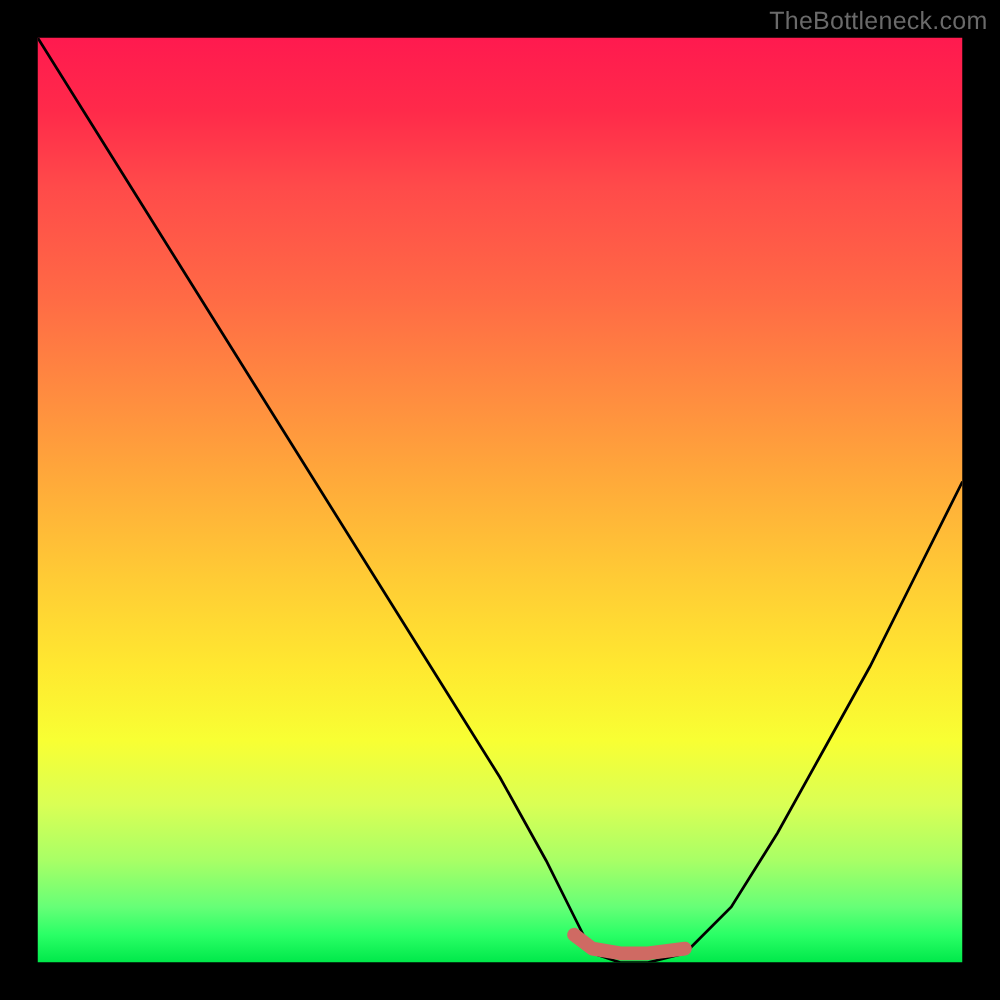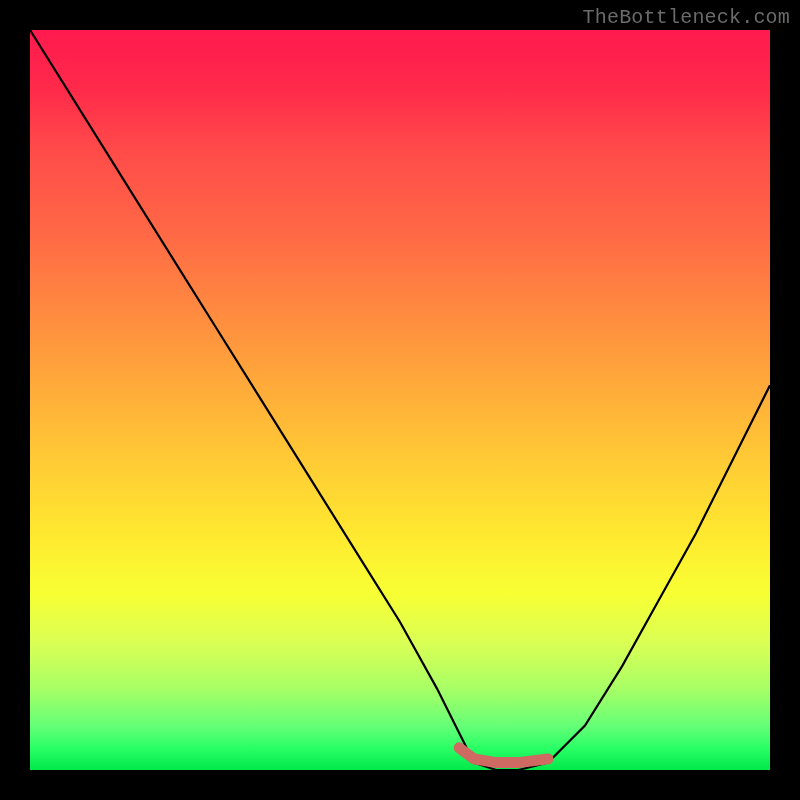--- a/index.html
+++ b/index.html
@@ -51,21 +51,21 @@
     position: absolute;
     left: 0;
     top: 0;
     width: 100%;
     height: 100%;
   }
   .watermark {
     position: absolute;
     top: 6px;
     right: 10px;
-    font-family: Liberation Mono, monospace;
+    font-family: Liberation Sans, sans-serif;
     font-size: 20px;
     color: #6a6a6a;
     letter-spacing: 0.2px;
     user-select: none;
   }
 </style>
 </head>
 <body>
 
 <div class="chart-container">

